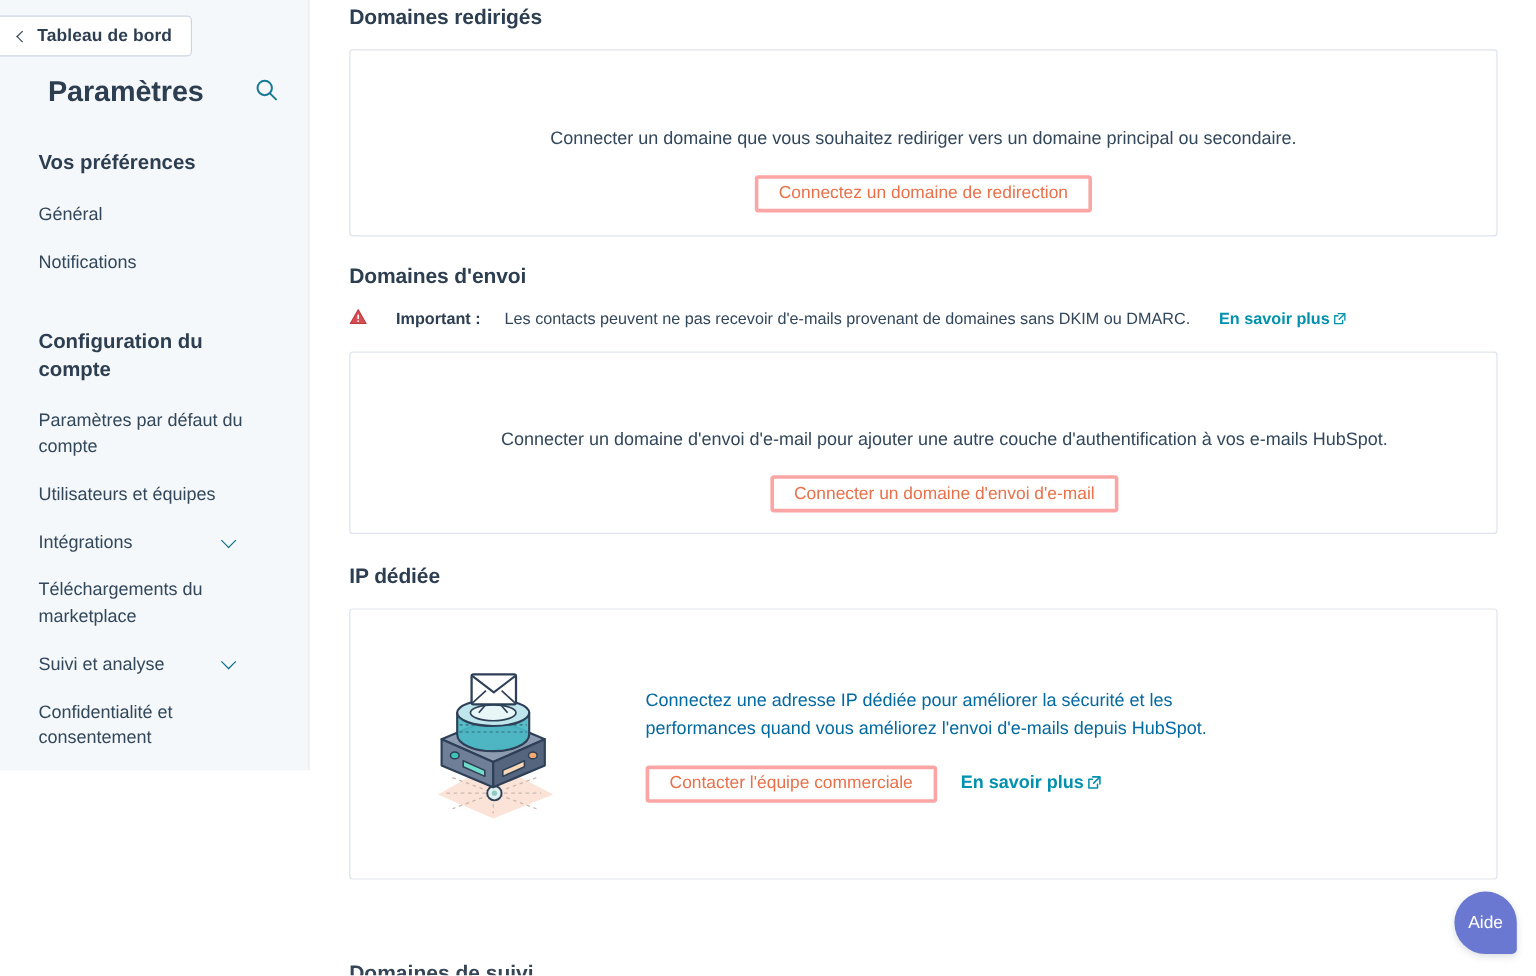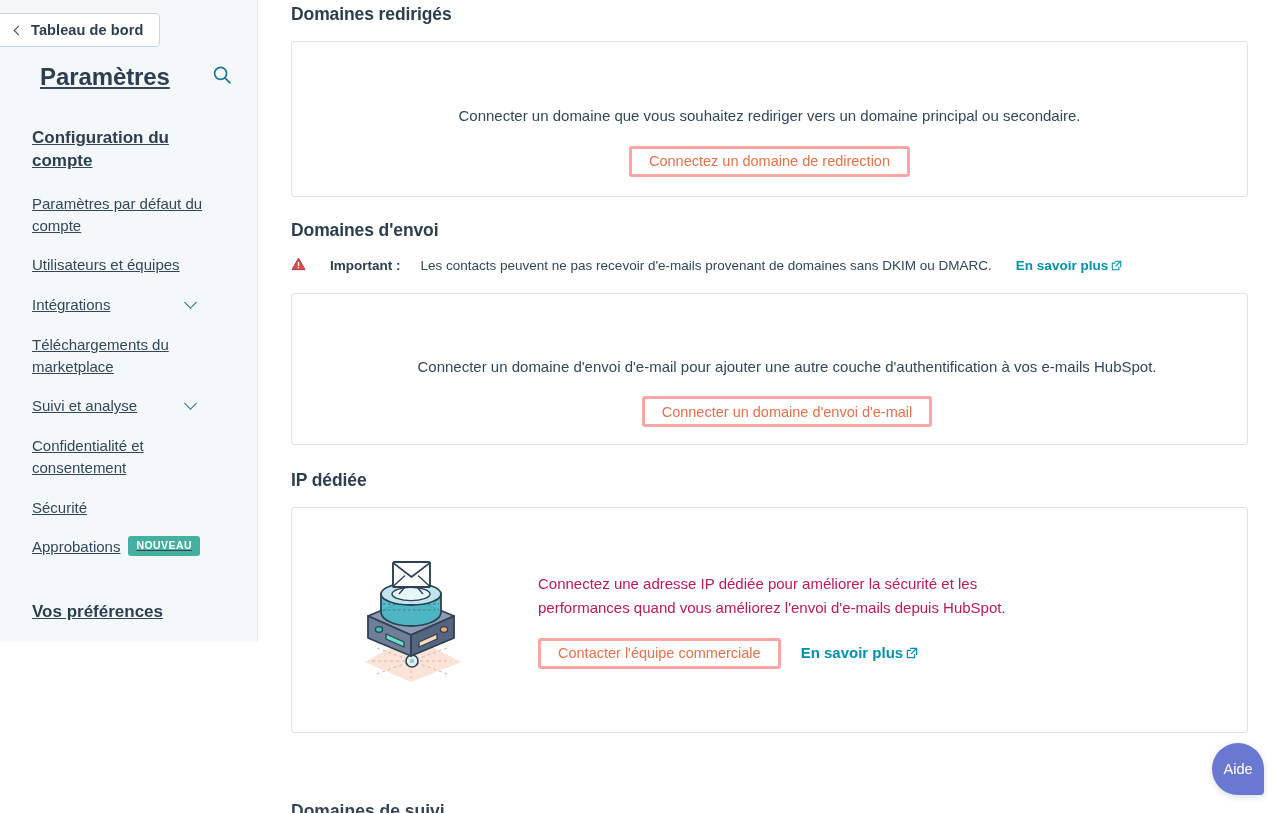--- a/index.html
+++ b/index.html
@@ -22,21 +22,20 @@
 
   
   .sidebar {
     width: 258px;
     min-width: 258px;
     height: 642px;
     background: #f5f8fa;
     border-right: 1px solid #e5e9ee;
     position: relative;
     overflow: hidden;
-    text-decoration: underline;
   }
 
   .back-btn {
     position: absolute;
     left: -10px;
     top: 13px;
     height: 34px;
     padding: 0 16px 0 24px;
     display: flex;
     align-items: center;
@@ -215,21 +214,21 @@
     display: flex;
     align-items: center;
     padding: 0 40px 0 28px;
     gap: 36px;
   }
   .ip-illus { flex: 0 0 auto; width: 182px; display:flex; justify-content:center; }
   .ip-right { flex: 1 1 auto; max-width: 470px; }
   .ip-desc {
     font-size: 15px;
     line-height: 1.62;
-    color: #be185d;
+    color: #0369a1;
   }
   .ip-actions {
     margin-top: 17px;
     display: flex;
     align-items: baseline;
     gap: 20px;
     flex-wrap: wrap;
   }
   .ip-actions .link-teal { font-size: 15px; white-space: normal; }
 
@@ -279,20 +278,30 @@
     <div class="sb-title-row">
       <div class="sb-title">Paramètres</div>
       <span class="search-icon">
         <svg width="22" height="22" viewBox="0 0 22 22" fill="none">
           <circle cx="9.6" cy="9.3" r="6" stroke="#1a7a96" stroke-width="1.7"></circle>
           <line x1="14" y1="13.8" x2="19" y2="18.8" stroke="#1a7a96" stroke-width="1.7" stroke-linecap="round"></line>
         </svg>
       </span>
     </div>
 
+    <nav class="sb-group g1">
+      <div class="sb-group-title">Vos préférences</div>
+      <div class="sb-item">
+        <span class="txt">Général</span>
+      </div>
+      <div class="sb-item">
+        <span class="txt">Notifications</span>
+      </div>
+    </nav>
+
     <nav class="sb-group g2">
       <div class="sb-group-title">Configuration du compte</div>
 
       <div class="sb-item">
         <span class="txt">Paramètres par défaut du compte</span>
       </div>
       <div class="sb-item">
         <span class="txt">Utilisateurs et équipes</span>
       </div>
       <div class="sb-item">
@@ -308,30 +317,20 @@
       </div>
       <div class="sb-item">
         <span class="txt">Confidentialité et consentement</span>
       </div>
       <div class="sb-item">
         <span class="txt">Sécurité</span>
       </div>
       <div class="sb-item">
         <span class="txt">Approbations</span>
         <span class="badge-new">NOUVEAU</span>
-      </div>
-    </nav>
-
-    <nav class="sb-group g1">
-      <div class="sb-group-title">Vos préférences</div>
-      <div class="sb-item">
-        <span class="txt">Général</span>
-      </div>
-      <div class="sb-item">
-        <span class="txt">Notifications</span>
       </div>
     </nav>
   </aside>
 
   <main class="main">
 
     <h2 class="sec-title t1">Domaines redirigés</h2>
     <section class="card c1">
       <div class="card-center">
         <div class="card-text">Connecter un domaine que vous souhaitez rediriger vers un domaine principal ou secondaire.</div>

